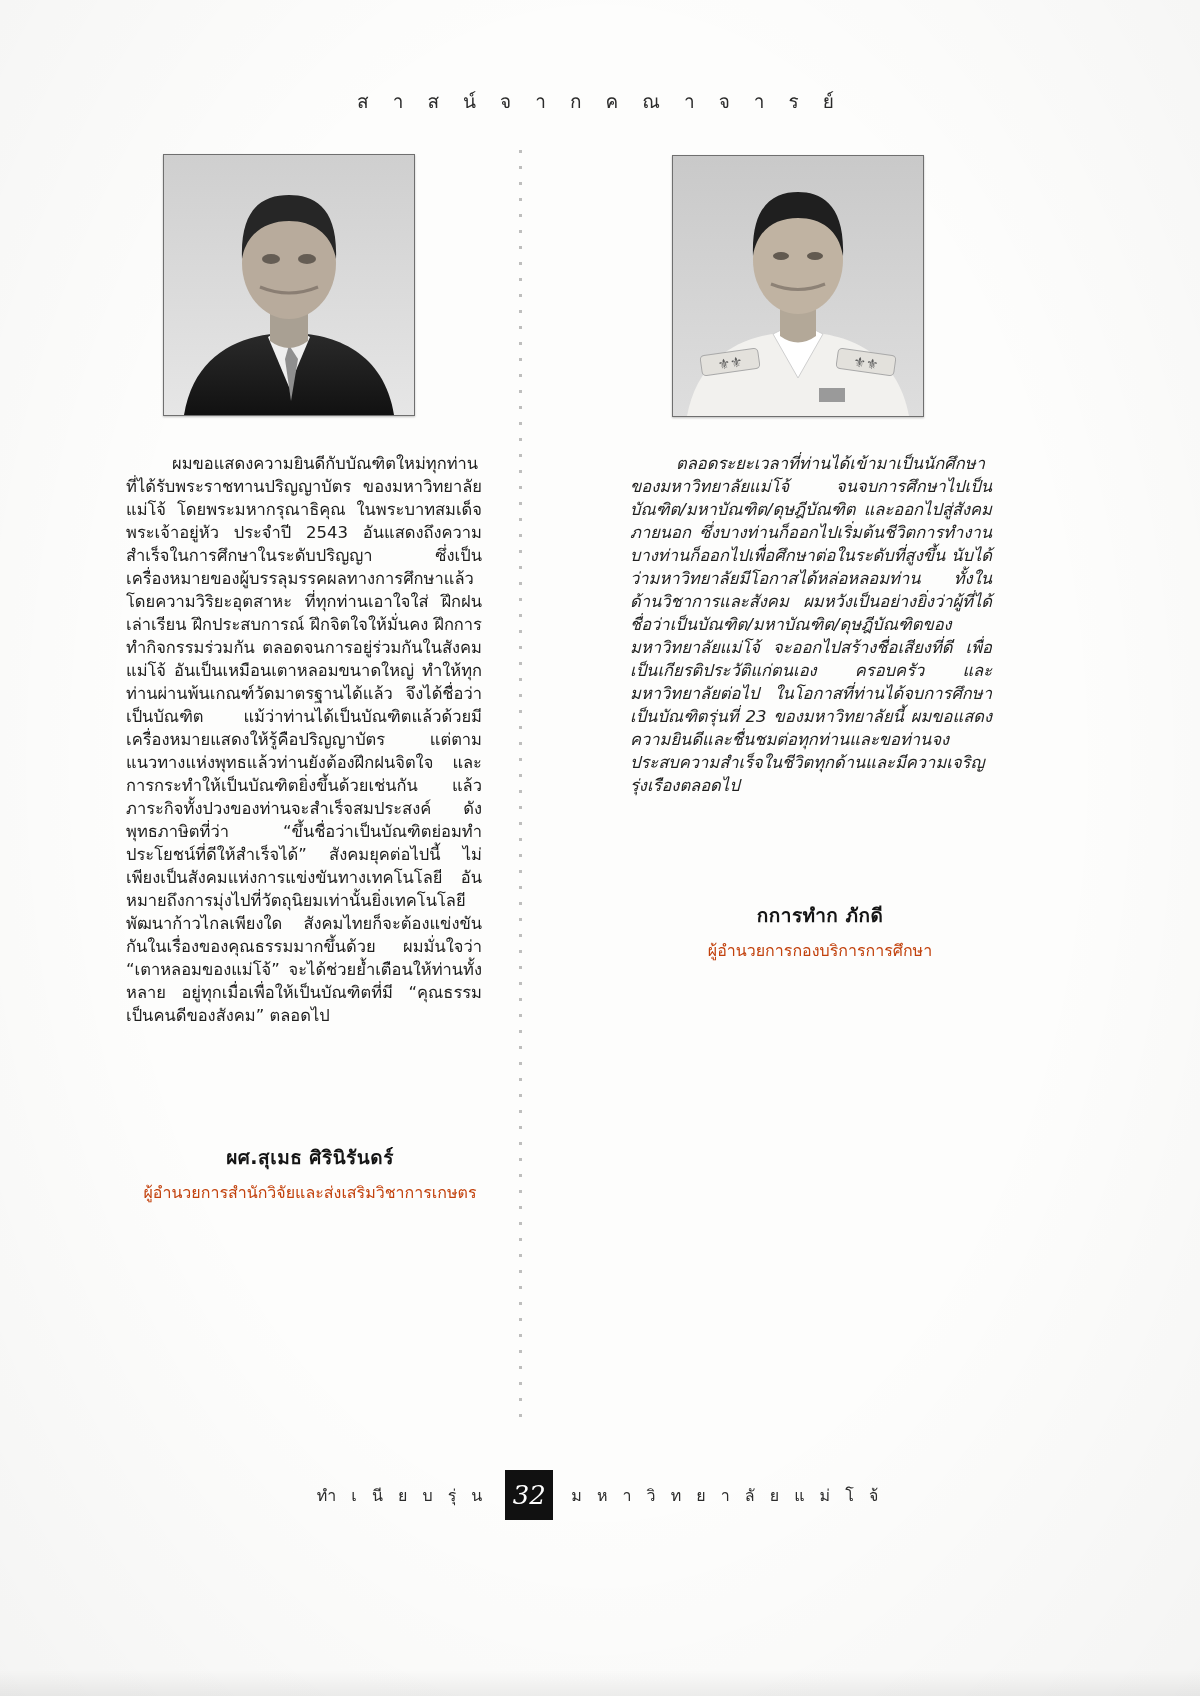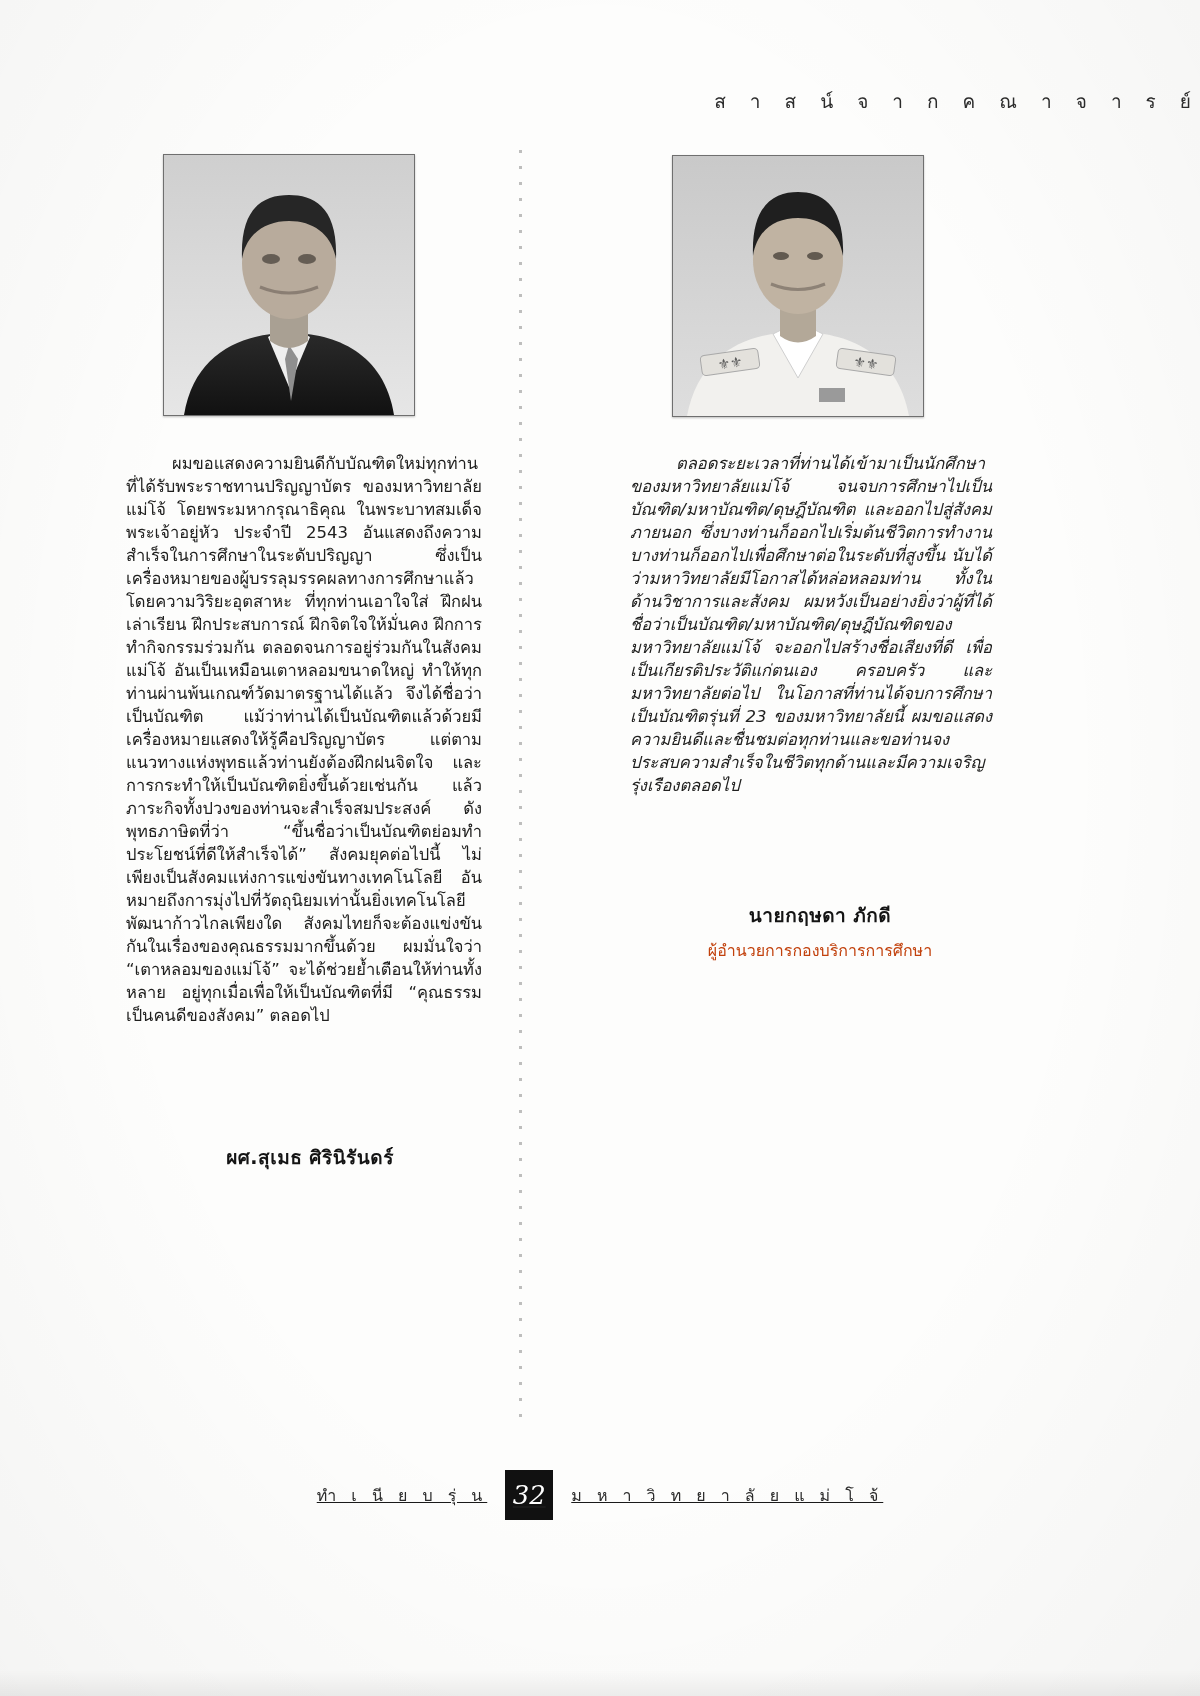--- a/index.html
+++ b/index.html
@@ -33,21 +33,21 @@
     position: absolute;
     left: 0; right: 0; bottom: 0;
     height: 26px;
     background: linear-gradient(to bottom, rgba(0,0,0,0.0), rgba(0,0,0,0.06));
   }
 
   .header-title {
     position: absolute;
     top: 86px;
     left: 0; right: 0;
-    text-align: right;
+    text-align: center;
     font-size: 19px;
     letter-spacing: 9px;
     color: #2b2b2b;
     font-family: "DejaVu Sans", "Liberation Sans", sans-serif;
   }
 
   
   .center-dots {
     position: absolute;
     left: 519px;
@@ -103,21 +103,20 @@
   .sig-right { left: 630px; top: 900px; width: 380px; }
 
   .footer {
     position: absolute;
     left: 0; right: 0;
     top: 1470px;
     display: flex;
     align-items: center;
     justify-content: center;
     gap: 18px;
-    text-decoration: underline;
   }
   .footer-left, .footer-right {
     font-size: 16px;
     letter-spacing: 5px;
     color: #2b2b2b;
   }
   .page-number-box {
     background: #111111;
     color: #ffffff;
     width: 48px;
@@ -206,26 +205,27 @@
 
   <div class="col col-left">
     <p>ผมขอแสดงความยินดีกับบัณฑิตใหม่ทุกท่านที่ได้รับพระราชทานปริญญาบัตร ของมหาวิทยาลัยแม่โจ้ โดยพระมหากรุณาธิคุณ ในพระบาทสมเด็จพระเจ้าอยู่หัว ประจำปี 2543 อันแสดงถึงความสำเร็จในการศึกษาในระดับปริญญา ซึ่งเป็นเครื่องหมายของผู้บรรลุมรรคผลทางการศึกษาแล้ว โดยความวิริยะอุตสาหะ ที่ทุกท่านเอาใจใส่ ฝึกฝนเล่าเรียน ฝึกประสบการณ์ ฝึกจิตใจให้มั่นคง ฝึกการทำกิจกรรมร่วมกัน ตลอดจนการอยู่ร่วมกันในสังคมแม่โจ้ อันเป็นเหมือนเตาหลอมขนาดใหญ่ ทำให้ทุกท่านผ่านพ้นเกณฑ์วัดมาตรฐานได้แล้ว จึงได้ชื่อว่าเป็นบัณฑิต แม้ว่าท่านได้เป็นบัณฑิตแล้วด้วยมีเครื่องหมายแสดงให้รู้คือปริญญาบัตร แต่ตามแนวทางแห่งพุทธแล้วท่านยังต้องฝึกฝนจิตใจ และการกระทำให้เป็นบัณฑิตยิ่งขึ้นด้วยเช่นกัน แล้วภาระกิจทั้งปวงของท่านจะสำเร็จสมประสงค์ ดังพุทธภาษิตที่ว่า “ขึ้นชื่อว่าเป็นบัณฑิตย่อมทำประโยชน์ที่ดีให้สำเร็จได้” สังคมยุคต่อไปนี้ ไม่เพียงเป็นสังคมแห่งการแข่งขันทางเทคโนโลยี อันหมายถึงการมุ่งไปที่วัตถุนิยมเท่านั้นยิ่งเทคโนโลยีพัฒนาก้าวไกลเพียงใด สังคมไทยก็จะต้องแข่งขันกันในเรื่องของคุณธรรมมากขึ้นด้วย ผมมั่นใจว่า “เตาหลอมของแม่โจ้” จะได้ช่วยย้ำเตือนให้ท่านทั้งหลาย อยู่ทุกเมื่อเพื่อให้เป็นบัณฑิตที่มี “คุณธรรมเป็นคนดีของสังคม” ตลอดไป</p>
   </div>
 
   <div class="col col-right">
     <p>ตลอดระยะเวลาที่ท่านได้เข้ามาเป็นนักศึกษาของมหาวิทยาลัยแม่โจ้ จนจบการศึกษาไปเป็นบัณฑิต/มหาบัณฑิต/ดุษฎีบัณฑิต และออกไปสู่สังคมภายนอก ซึ่งบางท่านก็ออกไปเริ่มต้นชีวิตการทำงาน บางท่านก็ออกไปเพื่อศึกษาต่อในระดับที่สูงขึ้น นับได้ว่ามหาวิทยาลัยมีโอกาสได้หล่อหลอมท่าน ทั้งในด้านวิชาการและสังคม ผมหวังเป็นอย่างยิ่งว่าผู้ที่ได้ชื่อว่าเป็นบัณฑิต/มหาบัณฑิต/ดุษฎีบัณฑิตของมหาวิทยาลัยแม่โจ้ จะออกไปสร้างชื่อเสียงที่ดี เพื่อเป็นเกียรติประวัติแก่ตนเอง ครอบครัว และมหาวิทยาลัยต่อไป ในโอกาสที่ท่านได้จบการศึกษาเป็นบัณฑิตรุ่นที่ 23 ของมหาวิทยาลัยนี้ ผมขอแสดงความยินดีและชื่นชมต่อทุกท่านและขอท่านจงประสบความสำเร็จในชีวิตทุกด้านและมีความเจริญรุ่งเรืองตลอดไป</p>
   </div>
 
   <div class="signature sig-right">
-    <div class="sig-name">นายกฤษดา  ภักดี</div>
+    <div class="sig-name">กการทำก  ภักดี</div>
     <div class="sig-role">ผู้อำนวยการกองบริการการศึกษา</div>
   </div>
 
   <div class="signature sig-left">
     <div class="sig-name">ผศ.สุเมธ  ศิรินิรันดร์</div>
+    <div class="sig-role">ผู้อำนวยการสำนักวิจัยและส่งเสริมวิชาการเกษตร</div>
   </div>
 
   <div class="footer">
     <div class="footer-left">ทำ เ นี ย บ รุ่ น</div>
     <div class="page-number-box">32</div>
     <div class="footer-right">ม ห า วิ ท ย า ลั ย แ ม่ โ จ้</div>
   </div>
 
   <div class="page-edge-bottom"></div>
 </div>

